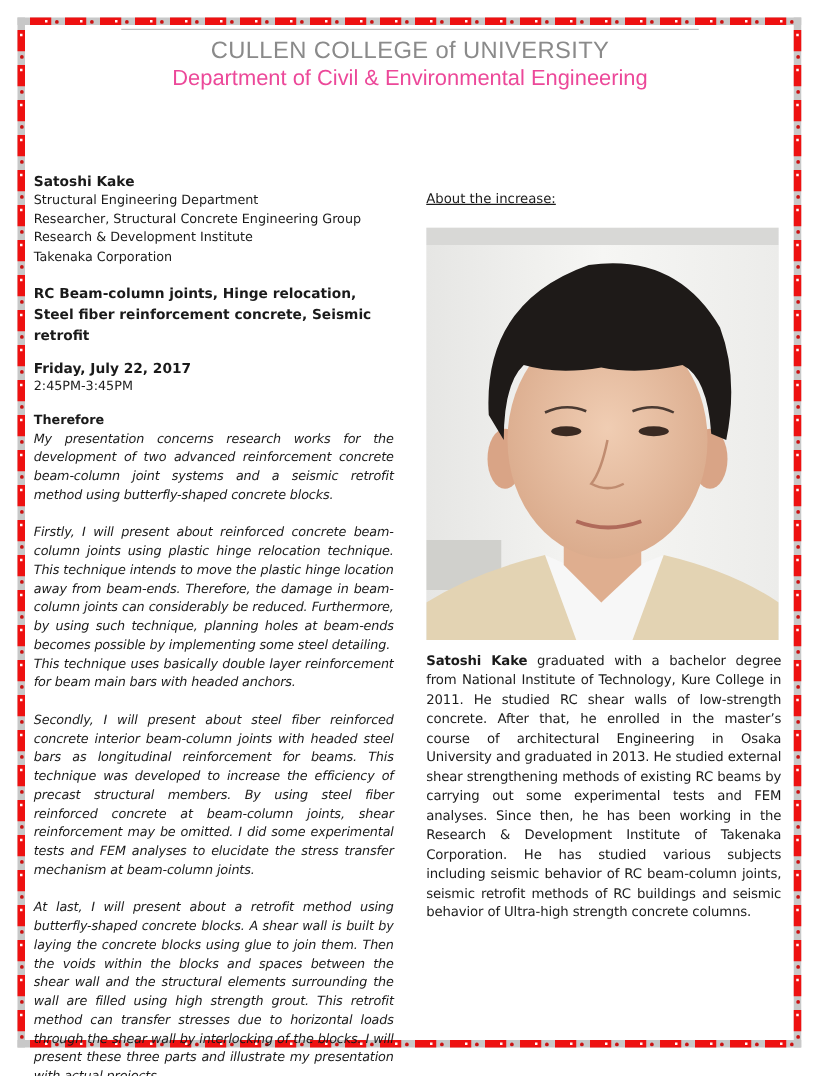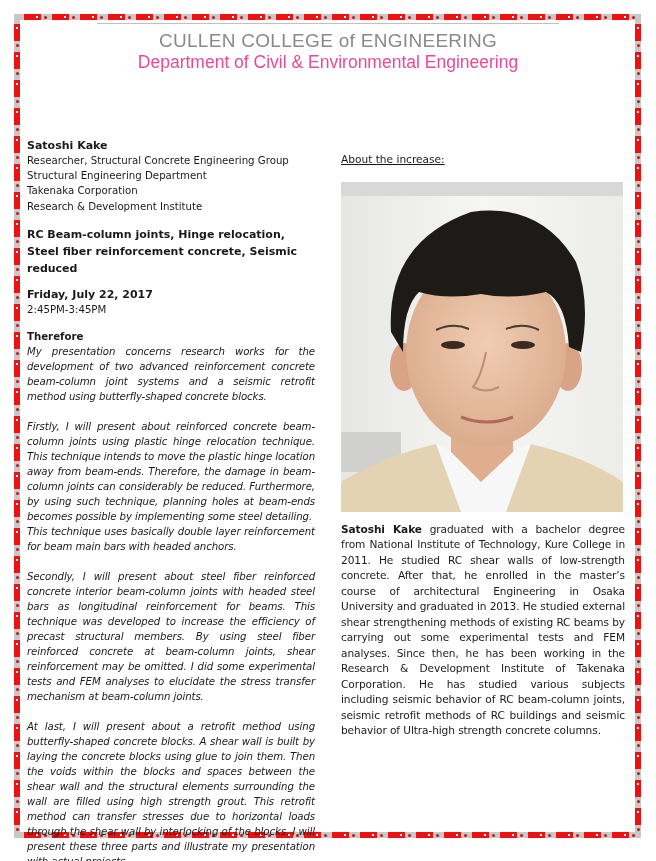--- a/index.html
+++ b/index.html
@@ -267,35 +267,35 @@
       <div class="dot" style="top: 758px;"></div>
       <div class="seg" style="top: 766px;"></div>
       <div class="dot" style="top: 786px;"></div>
       <div class="seg" style="top: 794px;"></div>
       <div class="dot" style="top: 814px;"></div>
     </div>
 </div>
 
 <div class="header">
   <div class="rule"></div>
-  <div class="college">CULLEN COLLEGE of ENGINEERING</div>
+  <div class="college">CULLEN COLLEGE of UNIVERSITY</div>
   <div class="dept">Department of Civil &amp; Environmental Engineering</div>
 </div>
 
 <div class="left-col">
   <div class="name">Satoshi Kake</div>
   <div class="affil">
+    <div>Structural Engineering Department</div>
     <div>Researcher, Structural Concrete Engineering Group</div>
-    <div>Structural Engineering Department</div>
+    <div>Research &amp; Development Institute</div>
     <div>Takenaka Corporation</div>
-    <div>Research &amp; Development Institute</div>
   </div>
   <div class="topics">
     <div>RC Beam-column joints, Hinge relocation,</div>
-    <div>Steel fiber reinforcement concrete, Seismic reduced</div>
+    <div>Steel fiber reinforcement concrete, Seismic retrofit</div>
   </div>
   <div class="date">Friday, July 22, 2017</div>
   <div class="time">2:45PM-3:45PM</div>
 
   <div class="abstract-head">Therefore</div>
   <p class="para">My presentation concerns research works for the development of two advanced reinforcement concrete beam-column joint systems and a seismic retrofit method using butterfly-shaped concrete blocks.</p>
   <div class="gap"></div>
   <p class="para">Firstly, I will present about reinforced concrete beam-column joints using plastic hinge relocation technique. This technique intends to move the plastic hinge location away from beam-ends. Therefore, the damage in beam-column joints can considerably be reduced. Furthermore, by using such technique, planning holes at beam-ends becomes possible by implementing some steel detailing.</p>
   <p class="para">This technique uses basically double layer reinforcement for beam main bars with headed anchors.</p>
   <div class="gap"></div>

